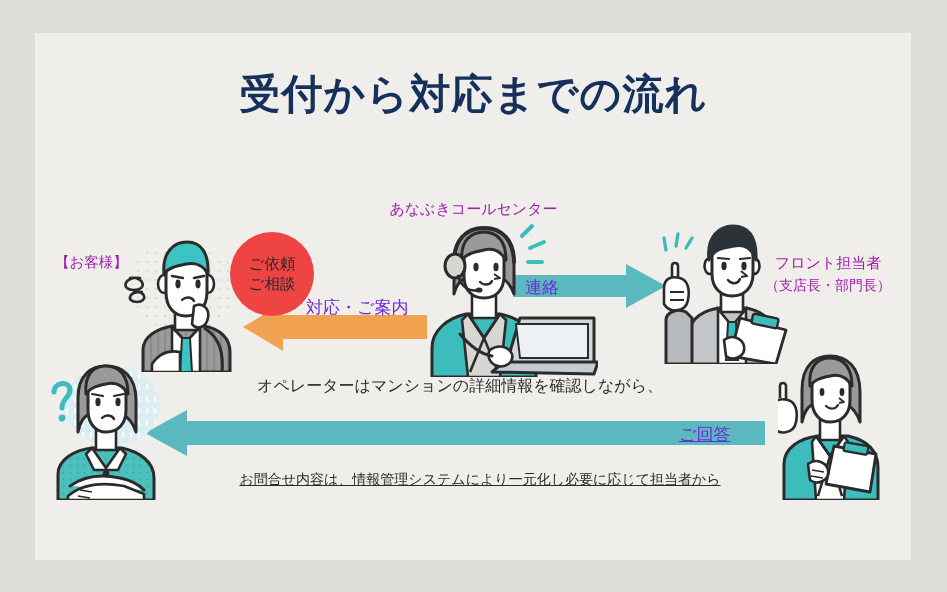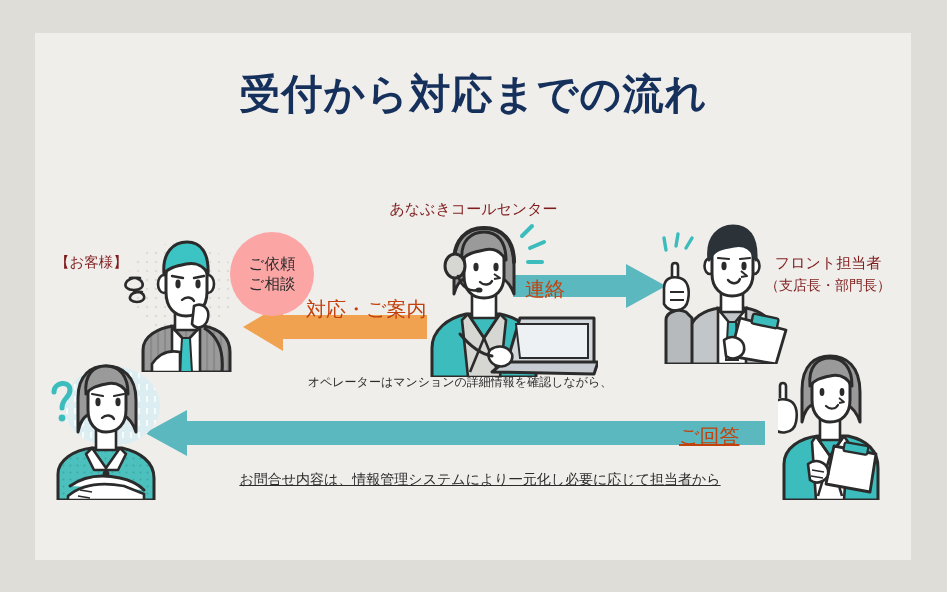--- a/index.html
+++ b/index.html
@@ -40,61 +40,61 @@
     font-size: 41px;
     font-weight: bold;
     letter-spacing: 1px;
     line-height: 1.2;
     white-space: nowrap;
   }
 
   
   .lbl {
     position: absolute;
-    color: #7f1d1d;
+    color: #a21caf;
     font-size: 15px;
     line-height: 1.45;
     white-space: nowrap;
   }
   #label-center { left: 0; top: 198px; width: 947px; text-align: center; }
   #label-customer-top { left: 55px; top: 252px; font-size: 14.5px; }
   #label-front {
     left: 765px; top: 252px; text-align: center; line-height: 1.5;
   }
   #label-front .l2 { font-size: 14px; }
 
   
   .para {
     position: absolute;
     text-align: center;
     color: #2b2b2b;
-    font-size: 12px;
+    font-size: 16px;
     line-height: 1.65;
     white-space: nowrap;
   }
   #para-mid { left: 140px; top: 373px; width: 640px; }
   #para-bottom { left: 100px; top: 468px; width: 760px; font-size: 14px; text-decoration: underline; }
 
   
   #badge-request {
     left: 230px; top: 232px;
     width: 84px; height: 84px;
     border-radius: 50%;
-    background: #fca5a5;
+    background: #ef4444;
     display: flex; flex-direction: column;
     align-items: center; justify-content: center;
     color: #2b2b2b; font-size: 15.5px; line-height: 1.3;
     z-index: 6;
   }
 
   
   .arrow-label {
     position: absolute;
-    color: #c2410c;
-    font-size: 20px;
+    color: #6d28d9;
+    font-size: 17px;
     white-space: nowrap;
     z-index: 4;
   }
   #arrow-orange { left: 243px; top: 303px; width: 184px; height: 48px; z-index: 3; }
   #arrow-orange-label { left: 306px; top: 296px; }
 
   #arrow-teal-top { left: 513px; top: 264px; width: 153px; height: 44px; z-index: 3; }
   #arrow-teal-top-label { left: 525px; top: 276px; }
 
   #arrow-teal-bottom { left: 145px; top: 410px; width: 620px; height: 46px; z-index: 3; }

